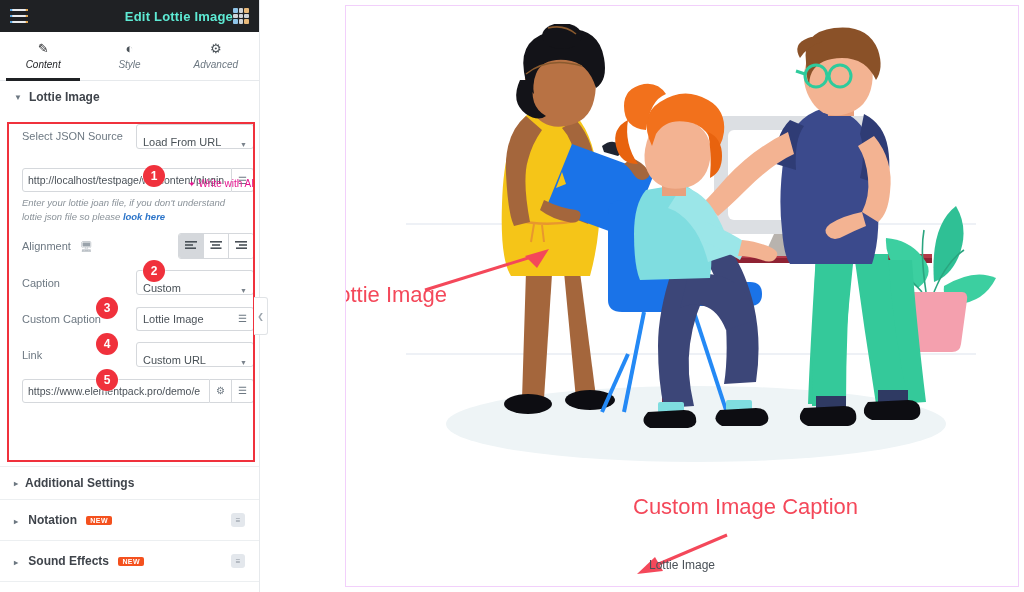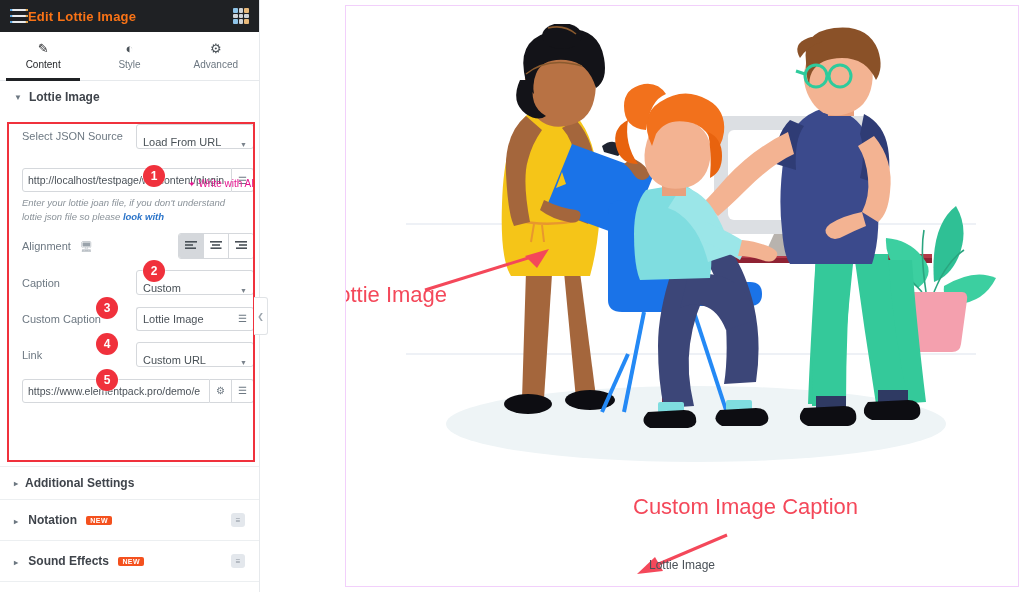--- a/index.html
+++ b/index.html
@@ -13,37 +13,37 @@
   
   #panel{
     position:absolute;left:0;top:0;width:260px;height:592px;
     background:#ffffff;border-right:1px solid #e6e9ec;box-sizing:border-box;
   }
   .panel-header{
     height:32px;background:#1f2124;display:flex;align-items:center;
     justify-content:space-between;padding:0 10px;box-sizing:border-box;
   }
   .panel-title{
-    color:#f97316;font-size:13px;font-weight:bold;letter-spacing:.2px;
-    flex:1;text-align:left;
+    color:#5eead4;font-size:13px;font-weight:bold;letter-spacing:.2px;
+    flex:1;text-align:right;
   }
   .hamburger{width:18px;height:14px;display:flex;flex-direction:column;justify-content:space-between;cursor:pointer;}
   .hamburger i{display:block;height:2px;background:#e8eaed;border-radius:1px;}
   .hamburger i:nth-child(1){box-shadow:inset 2px 0 0 #4fa3e3, inset -2px 0 0 #e8a33d;}
   .hamburger i:nth-child(2){box-shadow:inset 2px 0 0 #4fa3e3, inset -2px 0 0 #e8a33d;}
   .hamburger i:nth-child(3){box-shadow:inset 2px 0 0 #4fa3e3, inset -2px 0 0 #e8a33d;}
   .gridicon{width:16px;height:16px;display:grid;grid-template-columns:repeat(3,1fr);grid-template-rows:repeat(3,1fr);gap:1px;cursor:pointer;}
   .gridicon span{background:#cfd3d7;border-radius:1px;}
   .gridicon span:nth-child(1),.gridicon span:nth-child(7){background:#8fc4e8;}
   .gridicon span:nth-child(3),.gridicon span:nth-child(9){background:#e8b97a;}
 
   .tabs{display:flex;height:48px;border-bottom:1px solid #e6e9ec;background:#fff;}
   .tab{flex:1;display:flex;flex-direction:column;align-items:center;justify-content:center;gap:4px;cursor:pointer;position:relative;}
   .tab .ticon{font-size:13px;color:#495157;line-height:1;}
-  .tab .tlabel{font-size:10px;color:#6d7882;}
+  .tab .tlabel{font-size:10px;color:#6d7882;font-style:italic;}
   .tab.active{color:#1f2124;}
   .tab.active .ticon,.tab.active .tlabel{color:#1f2124;}
   .tab.active:after{content:"";position:absolute;left:6px;right:6px;bottom:-1px;height:3px;background:#1f2124;}
 
   .section-head{
     height:34px;display:flex;align-items:center;padding:0 14px;
     font-size:12px;font-weight:bold;color:#3f444b;cursor:pointer;
     border-bottom:1px solid #eceff1;box-sizing:border-box;
   }
   .caret{font-size:8px;margin-right:7px;color:#6d7882;display:inline-block;}
@@ -202,21 +202,21 @@
     </div>
 
     <div class="urlrow" style="margin-top:20px;">
       <div class="urlbox">http://localhost/testpage/wp-content/plugin</div>
       <div class="btn-sq last">☰</div>
     </div>
 
     <div class="helper">
       <span>Enter your lottie joan file, if you don't understand</span><br>
       <span>lottie json file so please</span>
-      <a href="#">look with</a>
+      <a href="#">look here</a>
     </div>
 
     <div class="row">
       <span class="lbl">
         <span>Alignment</span>
         <span class="monitor">🖥</span>
       </span>
       <div class="aligngroup">
         <div class="alignbtn active">
           <svg width="12" height="10" viewBox="0 0 12 10">

